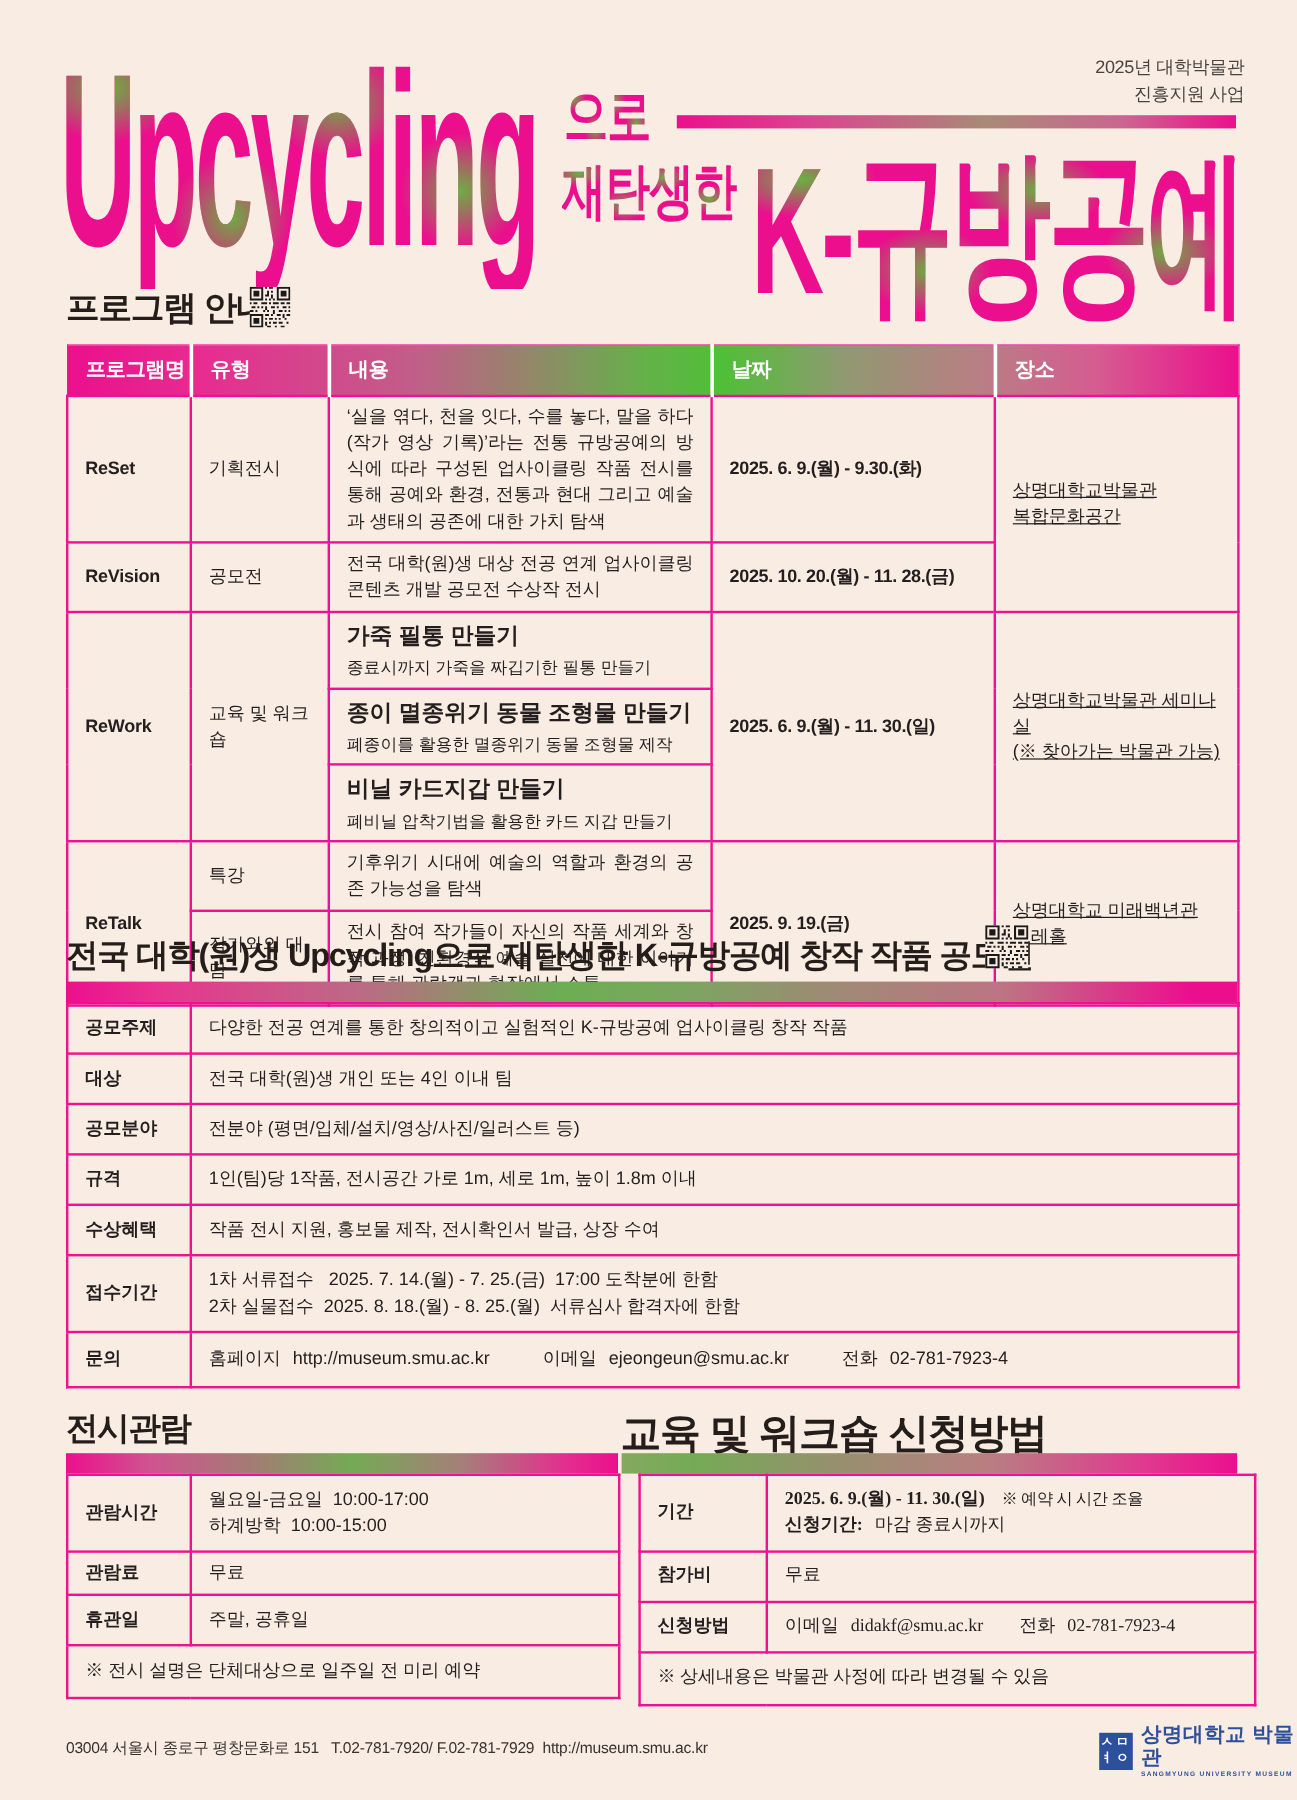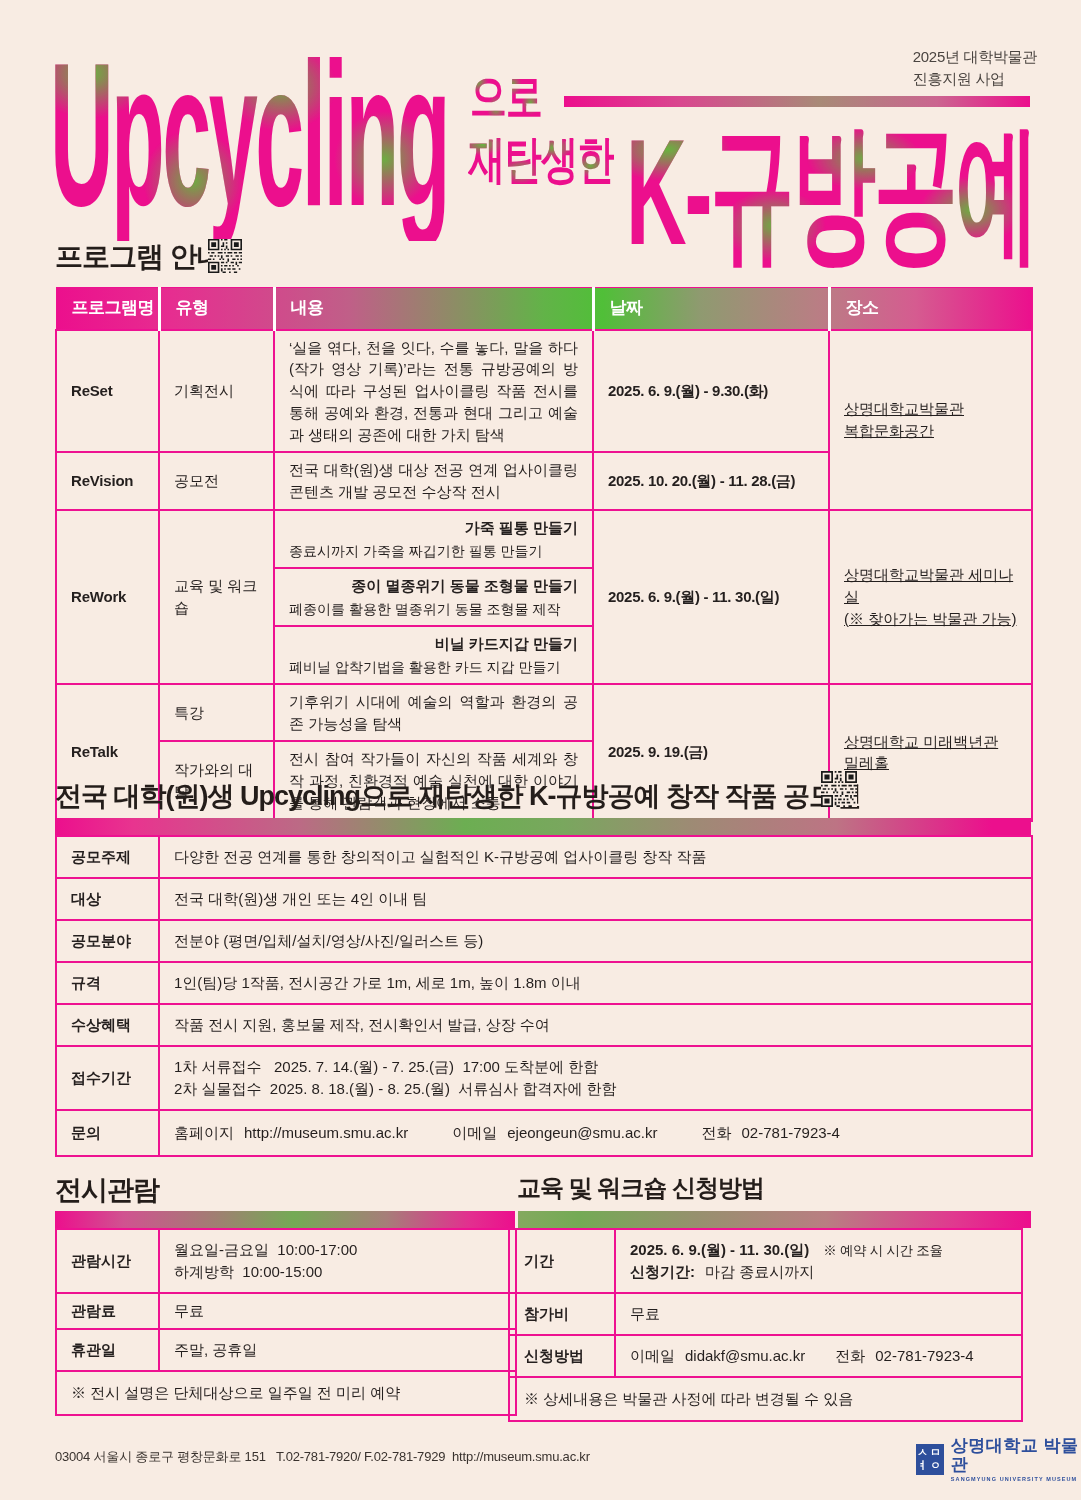--- a/index.html
+++ b/index.html
@@ -20,29 +20,29 @@
         letter-spacing:-6px;transform:scaleX(.43);transform-origin:0 0;white-space:nowrap;}
   .t-eullo{position:absolute;left:470px;top:70px;font-size:51px;line-height:53px;font-weight:800;
         letter-spacing:-1px;transform:scaleX(.72);transform-origin:0 0;white-space:nowrap;}
   .t-rebirth{position:absolute;left:468px;top:133px;font-size:51px;line-height:53px;font-weight:800;
         letter-spacing:-1px;transform:scaleX(.73);transform-origin:0 0;white-space:nowrap;}
   .t-line{position:absolute;left:564px;top:96px;width:466px;height:11px;
         background:linear-gradient(90deg,#ec0f8d 0%,#d9478f 25%,#a88a77 55%,#cb6590 80%,#ec0f8d 100%);}
   .t-k{position:absolute;left:626px;top:116px;font-size:150px;line-height:152px;font-weight:800;
         letter-spacing:-4px;transform:scaleX(.56);transform-origin:0 0;white-space:nowrap;}
 
-  .credit{position:absolute;right:44px;top:46px;text-align:left;font-size:15px;line-height:1.45;
+  .credit{position:absolute;right:44px;top:46px;text-align:right;font-size:15px;line-height:1.45;
           color:#4a4440;letter-spacing:-0.3px;}
 
   
   .h{position:absolute;font-weight:800;color:#241d1a;letter-spacing:-1px;white-space:nowrap;}
   #h-program{left:55px;top:238px;font-size:28px;}
   #h-contest{left:55px;top:778px;font-size:27px;}
   #h-visit{left:55px;top:1172px;font-size:27px;}
-  #h-workshop{left:517px;top:1172px;font-size:24px;}
+  #h-workshop{left:517px;top:1172px;font-size:34px;}
 
   .qr{position:absolute;}
   #qr1{left:208px;top:239px;width:34px;height:34px;}
   #qr2{left:821px;top:771px;width:36px;height:36px;}
 
   
   .bar{position:absolute;height:17px;}
   #bar-contest{left:55px;top:818px;width:976px;
     background:linear-gradient(90deg,#ec0f8d 0%,#e8348f 8%,#bc6a85 25%,#6cae52 42%,#79a75e 52%,#9d8b74 65%,#bd7484 80%,#ec0f8d 96%);}
   #bar-visit{left:55px;top:1211px;width:460px;
@@ -57,33 +57,33 @@
   #t1{left:55px;top:287px;width:976px;padding-left:28px;}
   #t1 tr.hdr{background:linear-gradient(90deg,#ec0f8d 0%,#e62e90 12%,#c05f88 30%,#62b348 50%,#50bf38 56%,#8f9a70 66%,#b97e84 78%,#d55c90 88%,#ec0f8d 100%);}
   #t1 tr.hdr td{border:none;border-left:3px solid #fff;color:#fff;font-weight:700;font-size:17px;
                 letter-spacing:-0.5px;padding:0 0 0 15px;}
   #t1 tr.hdr td:first-child{border-left:none;}
   .pname{font-weight:700;font-size:17px;letter-spacing:-0.2px;}
   .ptype{font-size:15.5px;}
   .pdesc{font-size:14.5px;text-align:justify;line-height:1.5;padding:10px 14px;}
   .pdate{font-weight:700;font-size:16.5px;letter-spacing:-0.3px;}
   .pplace{font-size:15.5px;line-height:1.55;text-decoration:underline;}
-  .sub-t{font-weight:700;font-size:15px;text-align:right;}
+  .sub-t{font-weight:700;font-size:19px;}
   .sub-d{font-size:14px;margin-top:2px;}
 
   #t2{left:55px;top:835px;width:976px;}
   .lbl{font-weight:700;font-size:15.5px;padding-left:16px;}
   .val{font-size:15.5px;padding-left:18px;}
   .pre{white-space:pre;}
   .mline{line-height:1.7;}
   .gap-s{margin-right:10px;}
   .gap-l{margin-right:44px;}
 
   #tL{left:55px;top:1228px;width:460px;}
-  #tR{left:508px;top:1228px;width:513px;}
+  #tR{left:532px;top:1228px;width:513px;font-family:Liberation Serif, serif;}
   .bold{font-weight:700;}
   .small-note{font-size:13.5px;font-weight:400;margin-left:14px;letter-spacing:-0.3px;}
   .note-cell{font-size:14.5px;padding-left:17px;}
 
   
   .addr{position:absolute;left:55px;top:1448px;font-size:13px;color:#39322e;
         letter-spacing:-0.2px;white-space:pre;}
   .logo{position:absolute;left:916px;top:1437px;display:flex;align-items:center;gap:7px;}
   .logo-mark{width:31px;height:31px;background:#2e4f9c;color:#fff;font-size:11px;line-height:13px;
         font-weight:700;text-align:center;white-space:pre-line;box-sizing:border-box;padding-top:2px;

